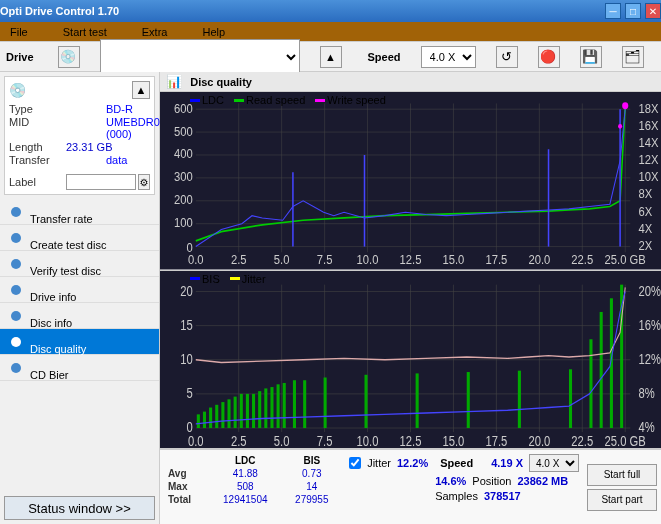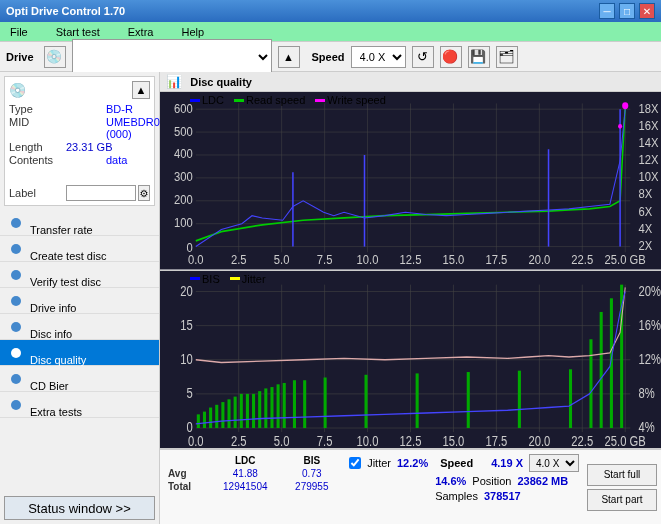--- a/index.html
+++ b/index.html
@@ -5,58 +5,58 @@
     * { box-sizing: border-box; margin: 0; padding: 0; font-family: 'Segoe UI', Tahoma, sans-serif; font-size: 11px; }
     body { width: 661px; height: 524px; background: #f0f0f0; overflow: hidden; }
 
     
     .title-bar {
       background: linear-gradient(to bottom, #4a90d9, #2a6cbf);
       height: 22px;
       display: flex;
       align-items: center;
       justify-content: space-between;
-      padding: 0 6px;
+      padding: 0 0;
       color: white;
     }
     .title-bar-title { font-size: 11px; font-weight: bold; }
     .title-bar-controls { display: flex; gap: 4px; }
     .title-btn {
       width: 16px; height: 16px;
       background: #6ab0f0;
       border: 1px solid #1a5ca0;
       color: white;
       font-size: 10px;
       display: flex; align-items: center; justify-content: center;
       cursor: pointer;
     }
     .title-btn.close { background: #e05050; }
 
     
     .menu-bar {
-      background: #86efac;
+      background: #a16207;
       height: 20px;
       display: flex;
       align-items: center;
       padding: 0 4px;
       border-bottom: 1px solid #ccc;
-      gap: 16px;
+      gap: 23px;
       text-align: right;
     }
     .menu-item { padding: 2px 6px; cursor: pointer; }
 
     
     .drive-bar {
       background: #f0f0f0;
       height: 30px;
       display: flex;
       align-items: center;
       padding: 0 6px;
       border-bottom: 1px solid #ccc;
-      gap: 6px;
+      gap: 20px;
     }
     .drive-label { font-weight: bold; margin-right: 4px; }
     .drive-select {
       height: 22px;
       border: 1px solid #999;
       background: white;
       padding: 17px 4px;
       min-width: 200px;
     }
     .drive-btn {
@@ -118,21 +118,21 @@
       background: #f0f0f0;
       border: 1px solid #999;
       width: 18px; height: 18px;
       display: flex; align-items: center; justify-content: center;
       cursor: pointer;
     }
     .disc-field { display: flex; gap: 2px; margin-bottom: 1px; }
     .disc-field-label { color: #333; min-width: 55px; }
     .disc-field-value { color: #0000cc; font-weight: normal; }
     .disc-field-value.blue { color: #0000ff; padding-left: 40px; }
-    .label-row { display: flex; align-items: center; gap: 2px; margin-top: 19px; }
+    .label-row { display: flex; align-items: center; gap: 2px; margin-top: 8px; }
     .label-input {
       border: 1px solid #999;
       height: 16px;
       width: 70px;
       font-size: 10px;
       padding: 1px 2px;
     }
 
     
     .nav-item {
@@ -316,21 +316,21 @@
       </div>
       <div class="disc-field">
         <span class="disc-field-label">MID</span>
         <span class="disc-field-value blue">UMEBDR016 (000)</span>
       </div>
       <div class="disc-field">
         <span class="disc-field-label">Length</span>
         <span class="disc-field-value">23.31 GB</span>
       </div>
       <div class="disc-field">
-        <span class="disc-field-label">Contents</span>
+        <span class="disc-field-label">Transfer</span>
         <span class="disc-field-value blue">data</span>
       </div>
       <div class="label-row">
         <span class="disc-field-label">Label</span>
         <input class="label-input" type="text" style="">
         <div style="width:16px;height:16px;border:1px solid #999;background:#f0f0f0;display:flex;align-items:center;justify-content:center;cursor:pointer;font-size:10px;">⚙</div>
       </div>
     </div>
 
     <div id="nav-items-container">
@@ -382,28 +382,20 @@
           </span>
           <span class="nav-label">Disc quality</span>
         </div>
         <div class="nav-item">
           <span class="nav-icon">
             <svg width="14" height="14" viewBox="0 0 14 14">
               <circle cx="7" cy="7" r="5" fill="#4488cc"></circle>
             </svg>
           </span>
           <span class="nav-label">CD Bier</span>
-        </div>
-        <div class="nav-item">
-          <span class="nav-icon">
-            <svg width="14" height="14" viewBox="0 0 14 14">
-              <circle cx="7" cy="7" r="5" fill="#4488cc"></circle>
-            </svg>
-          </span>
-          <span class="nav-label">Extra tests</span>
         </div>
       </div>
 
     <div style="flex:1;"></div>
 
     <div class="status-btn">Status window &gt;&gt;</div>
 
   </div>
 
   <div class="chart-area">
@@ -599,20 +591,25 @@
               <th>BIS</th>
             </tr>
           </thead>
           <tbody>
             <tr>
               <td class="label">Avg</td>
               <td>41.88</td>
               <td>0.73</td>
             </tr>
             <tr>
+              <td class="label">Max</td>
+              <td>508</td>
+              <td>14</td>
+            </tr>
+            <tr>
               <td class="label">Total</td>
               <td>12941504</td>
               <td>279955</td>
             </tr>
           </tbody>
         </table>
       </div>
 
       <div class="stats-right">
         <div class="stats-right-row">

